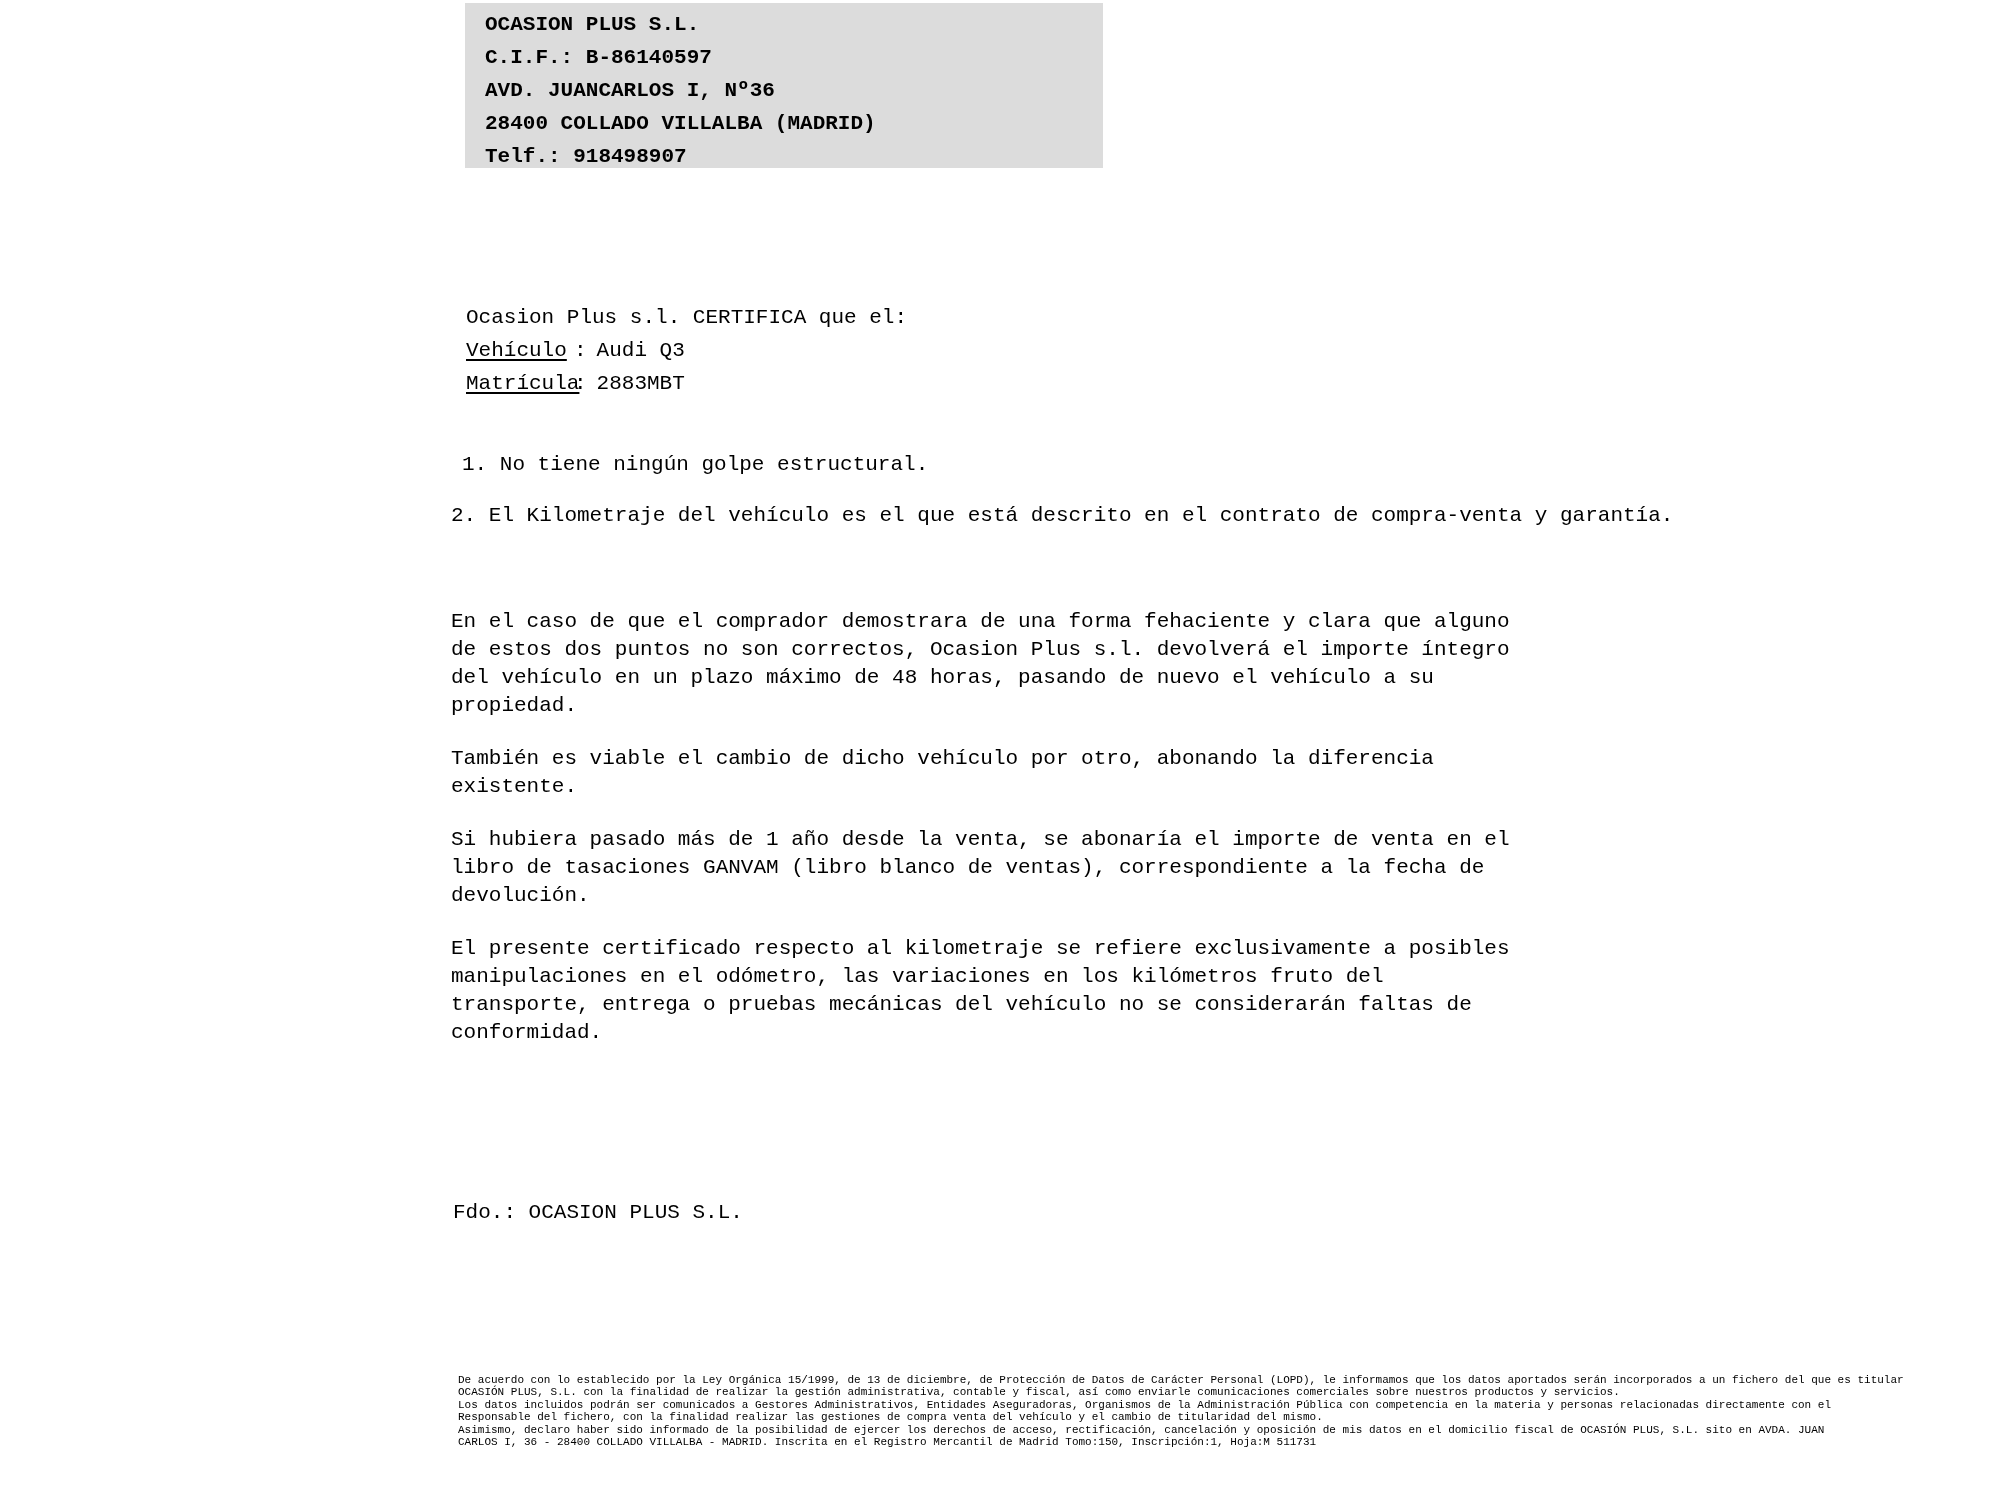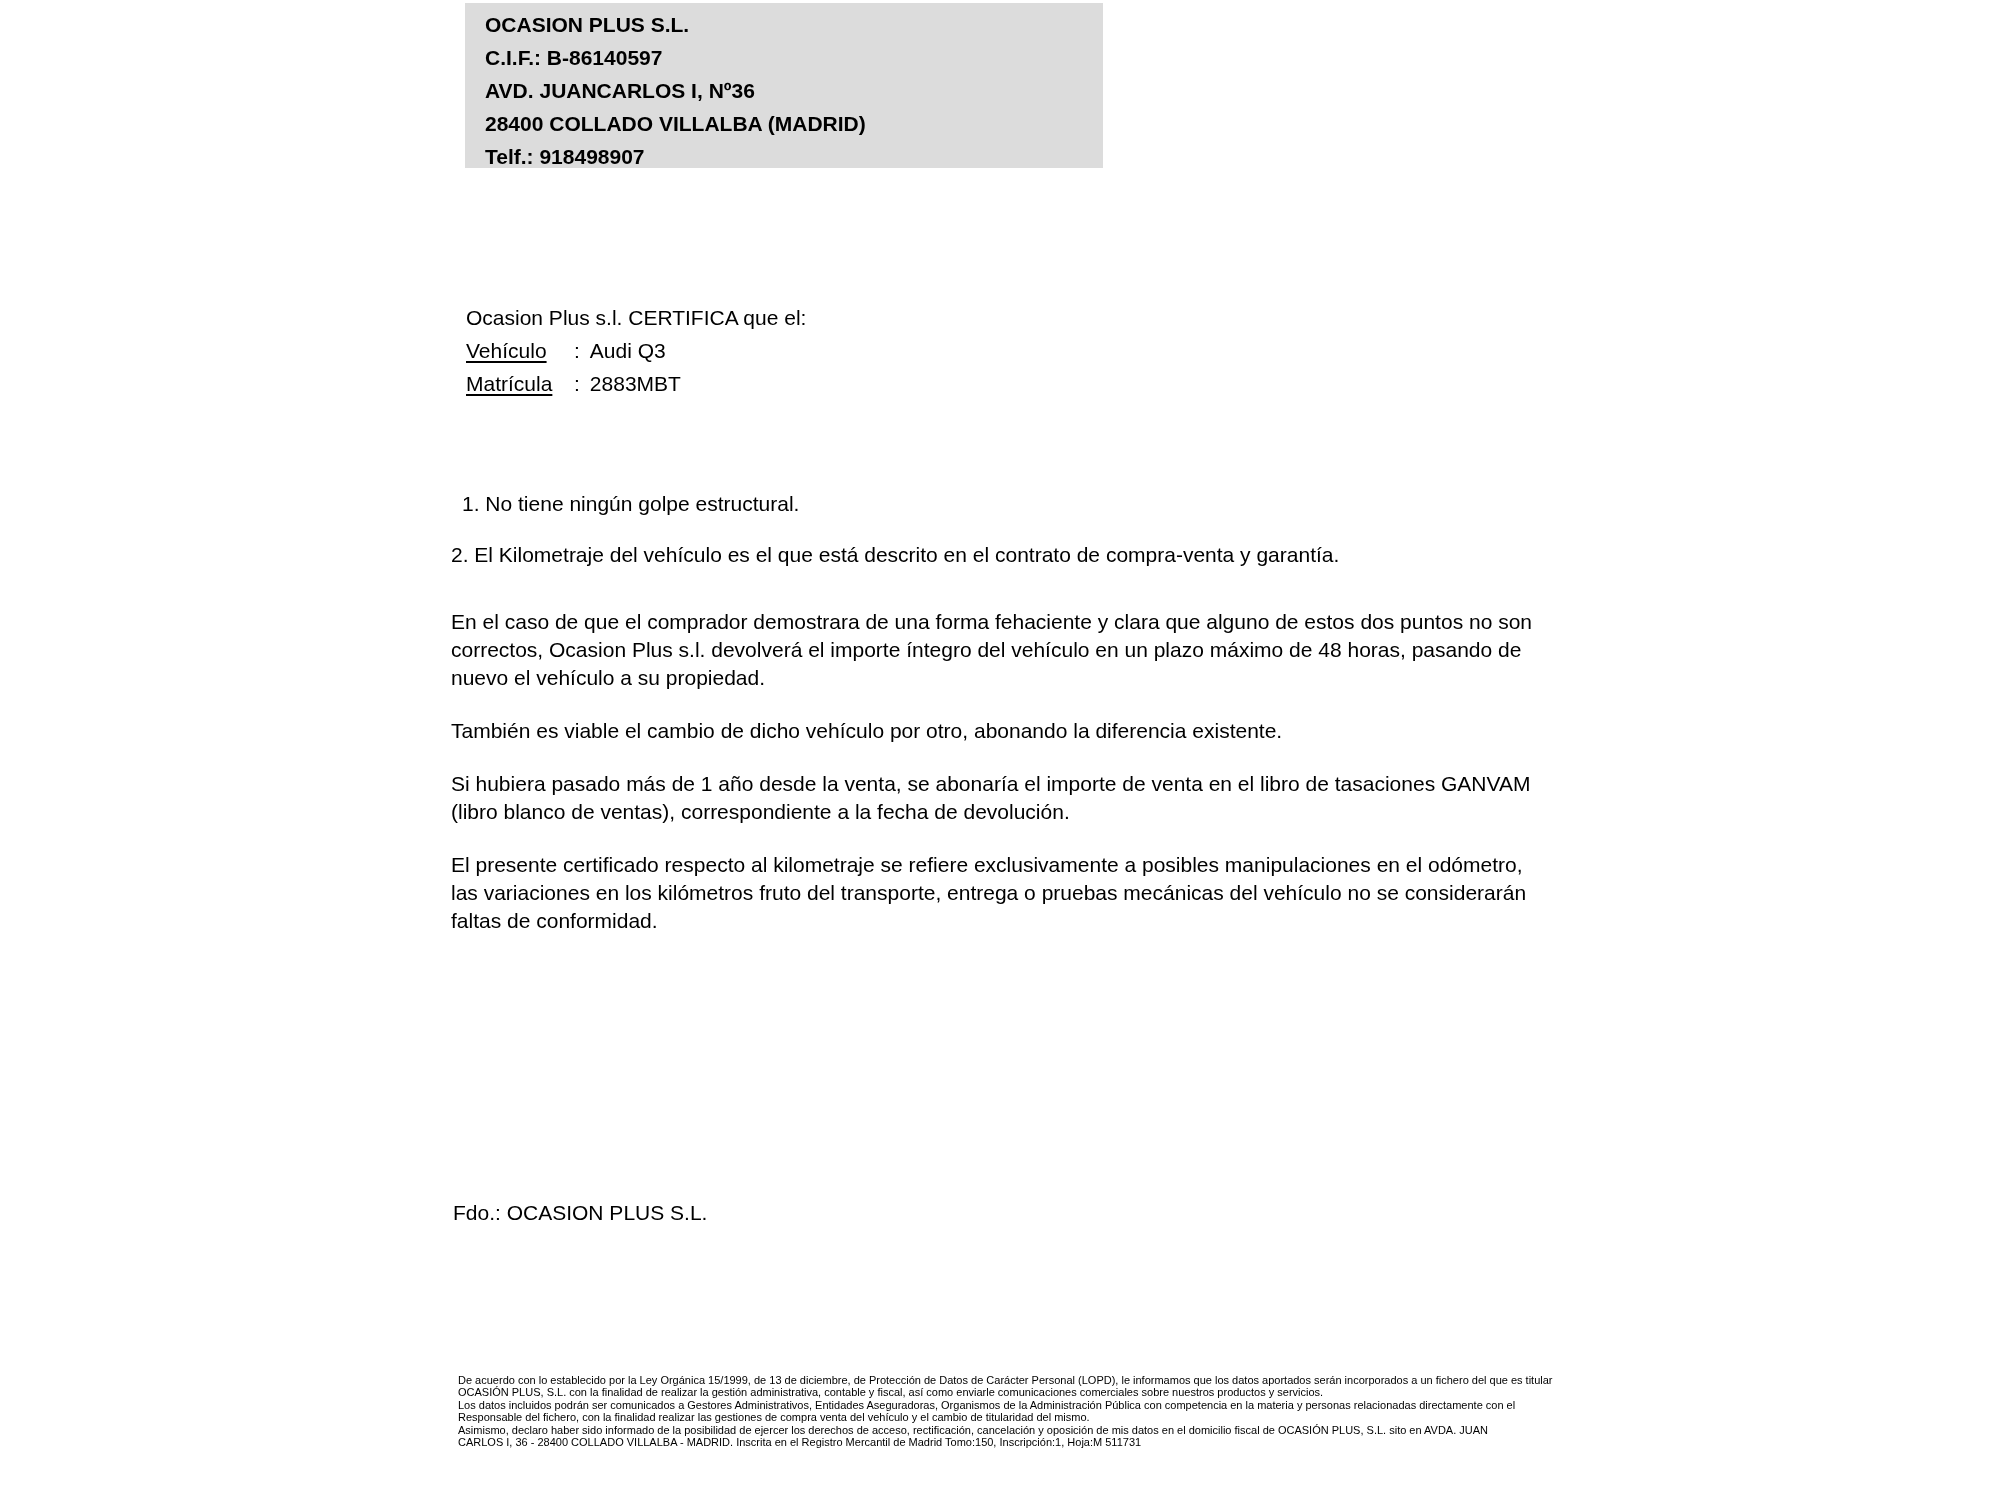--- a/index.html
+++ b/index.html
@@ -1,29 +1,29 @@
 <!DOCTYPE html>
 <html><head>
 <meta charset="utf-8">
 <style>
   html,body{margin:0;padding:0;background:#ffffff;}
   .page{
     position:relative;width:2000px;height:1500px;background:#ffffff;
-    font-family:Liberation Sans, sans-serif;color:#000000;overflow:hidden;
+    font-family:Liberation Mono, monospace;color:#000000;overflow:hidden;
   }
   .header-box{
     position:absolute;left:465px;top:3px;width:638px;height:165px;
     background:#dcdcdc;box-sizing:border-box;padding:5px 0 0 20px;
     font-weight:700;font-size:21px;line-height:33px;
   }
   .date-line{position:absolute;left:955px;top:243px;font-size:21px;white-space:nowrap;}
   .certify{position:absolute;left:466px;top:301px;font-size:21px;line-height:33px;}
   .field-label{display:inline-block;width:108px;text-decoration:underline;text-underline-offset:3px;}
   .field-value{margin-left:10px;text-align:right;}
-  .point{position:absolute;font-size:21px;white-space:nowrap;margin-top:39px;}
+  .point{position:absolute;font-size:21px;white-space:nowrap;}
   .point-1{left:462px;top:453px;}
   .point-2{left:451px;top:504px;}
   .paragraphs{position:absolute;left:451px;top:608px;width:1082px;font-size:21px;line-height:28px;}
   .paragraphs p{margin:0 0 25px 0;padding:0;}
   .signature{position:absolute;left:453px;top:1201px;font-size:21px;}
   .legal{position:absolute;left:458px;top:1374px;font-size:11px;line-height:12.4px;}
   .legal-line{white-space:nowrap;}
 </style>
 </head>
 <body>

